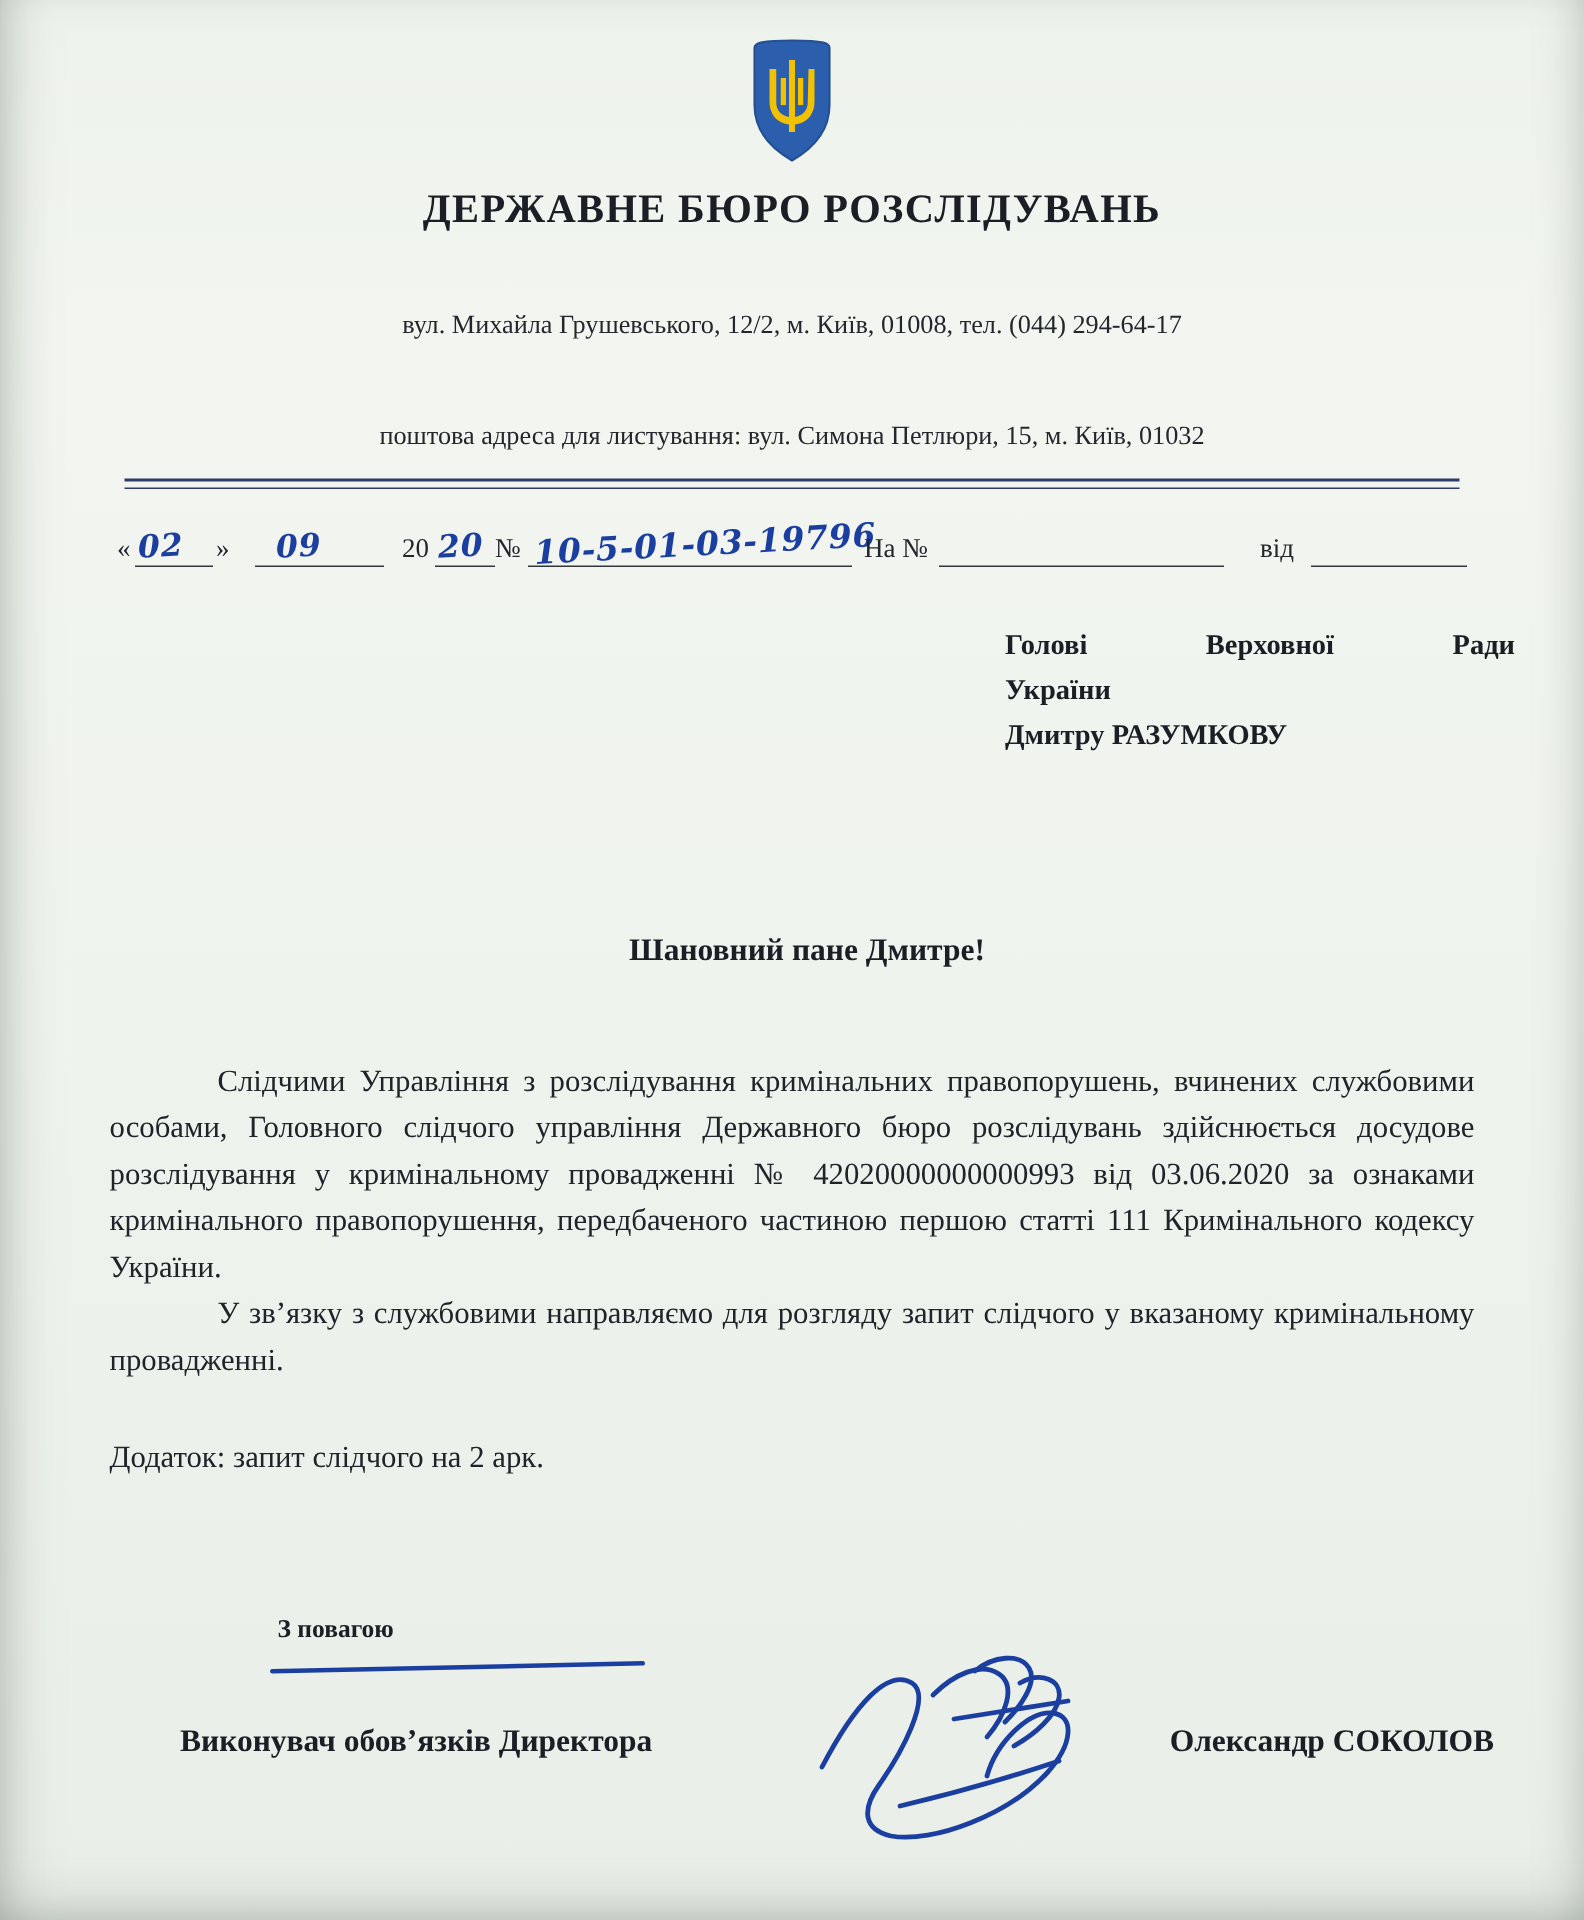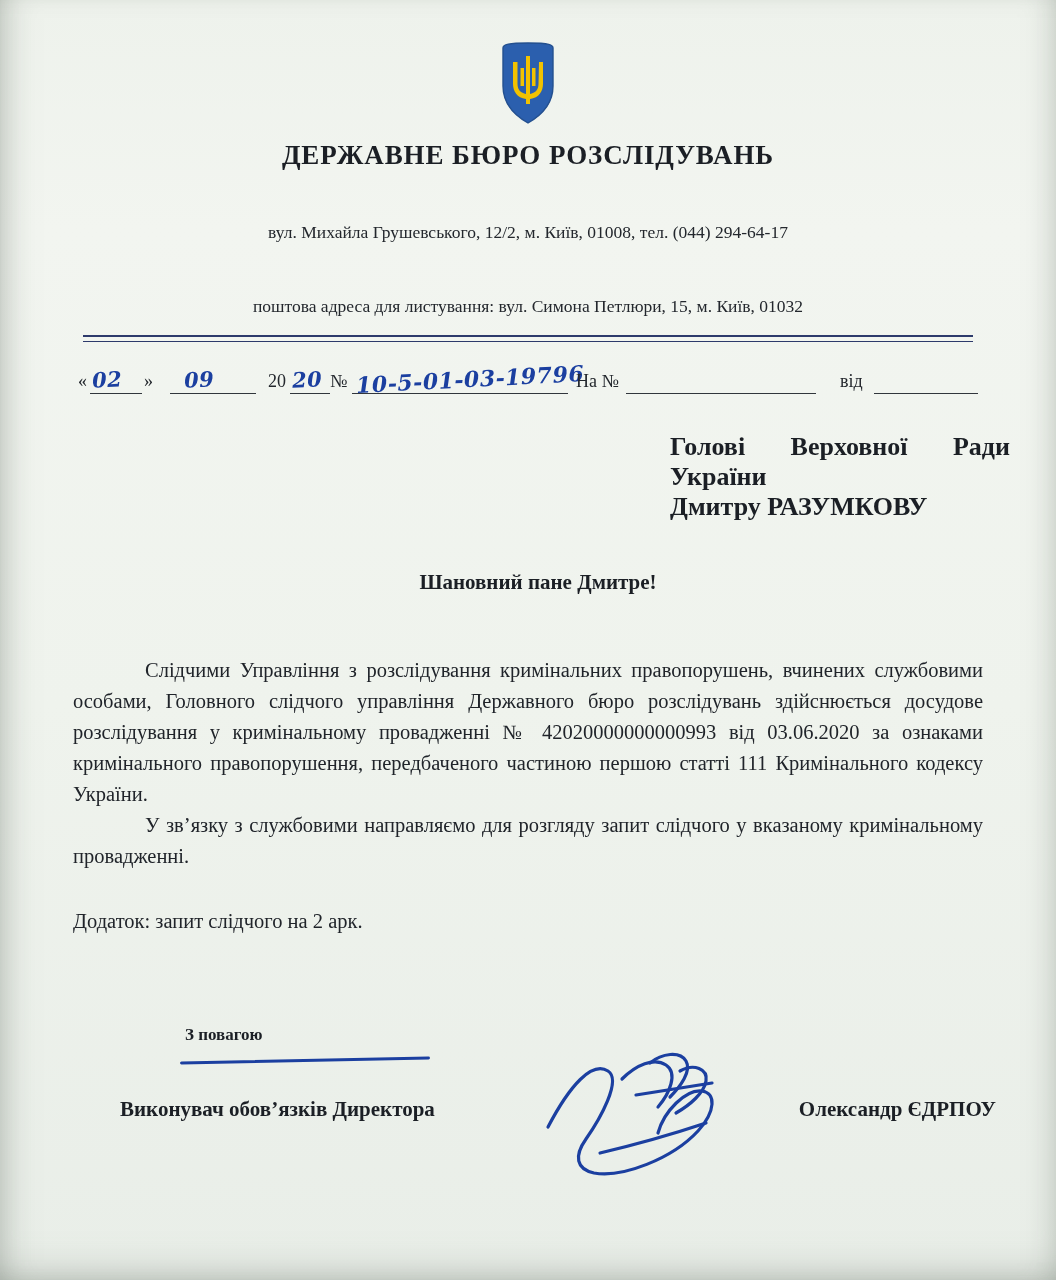--- a/index.html
+++ b/index.html
@@ -29,21 +29,21 @@
     position: absolute;
     left: 0; top: 0; right: 0; bottom: 0;
     box-shadow: inset 26px 0 36px -26px rgba(120,130,120,0.55),
                 inset -22px 0 34px -24px rgba(120,130,120,0.45),
                 inset 0 -30px 40px -30px rgba(120,130,120,0.5);
     pointer-events: none;
   }
 
   .content {
     position: relative;
-    padding: 16px 30px;
+    padding: 0 30px;
   }
 
   
   .emblem-wrap {
     display: flex;
     justify-content: center;
     padding-top: 26px;
   }
   .emblem {
     width: 56px;
@@ -108,32 +108,32 @@
     border-bottom: 1.4px solid #31363c;
     bottom: 4px;
   }
 
   
   .addressee {
     margin-top: 34px;
     margin-left: 640px;
     width: 340px;
     font-weight: bold;
-    font-size: 26px;
+    font-size: 19px;
     line-height: 30px;
     color: #1b1f25;
   }
   .addressee .spread {
     display: flex;
     justify-content: space-between;
   }
 
   
   .salutation {
-    margin-top: 48px;
+    margin-top: 115px;
     text-align: center;
     font-weight: bold;
     font-size: 21px;
     color: #1b1f25;
     padding-left: 20px;
   }
 
   
   .body-text {
     margin: 60px auto 0 auto;
@@ -268,21 +268,21 @@
     <div class="body-text">
       <p>Слідчими Управління з розслідування кримінальних правопорушень, вчинених службовими особами, Головного слідчого управління Державного бюро розслідувань здійснюється досудове розслідування у кримінальному провадженні № 42020000000000993 від 03.06.2020 за ознаками кримінального правопорушення, передбаченого  частиною першою статті 111 Кримінального кодексу України.</p>
       <p>У зв’язку з службовими направляємо для розгляду запит слідчого у вказаному кримінальному провадженні.</p>
     </div>
     <div class="attachment">Додаток: запит слідчого на 2 арк.</div>
 
     <div class="sign-block">
       <div class="regards">З повагою</div>
       <div class="regards-underline"></div>
       <div class="sign-role">Виконувач обов’язків Директора</div>
-      <div class="sign-name">Олександр ЄДРПОУ</div>
+      <div class="sign-name">Олександр СОКОЛОВ</div>
 
       <svg class="signature-svg" viewBox="0 0 230 150">
         <g fill="none" stroke="#1b3fa0" stroke-width="3.2" stroke-linecap="round" stroke-linejoin="round">
           <path d="M18 92 C40 50 62 26 78 36 C92 45 70 84 56 104 C44 121 46 134 64 138 C92 143 142 124 168 96 C186 76 186 58 172 56 C156 54 134 76 128 98"></path>
           <path d="M92 44 C106 30 124 22 136 30 C148 38 140 58 128 72"></path>
           <path d="M120 28 C132 18 150 16 156 26 C162 36 150 52 140 62"></path>
           <path d="M150 36 C164 28 178 34 176 46 C174 58 160 70 146 78"></path>
           <path d="M106 60 C130 56 156 52 182 48"></path>
           <path d="M70 118 C104 110 140 100 176 88"></path>
         </g>

